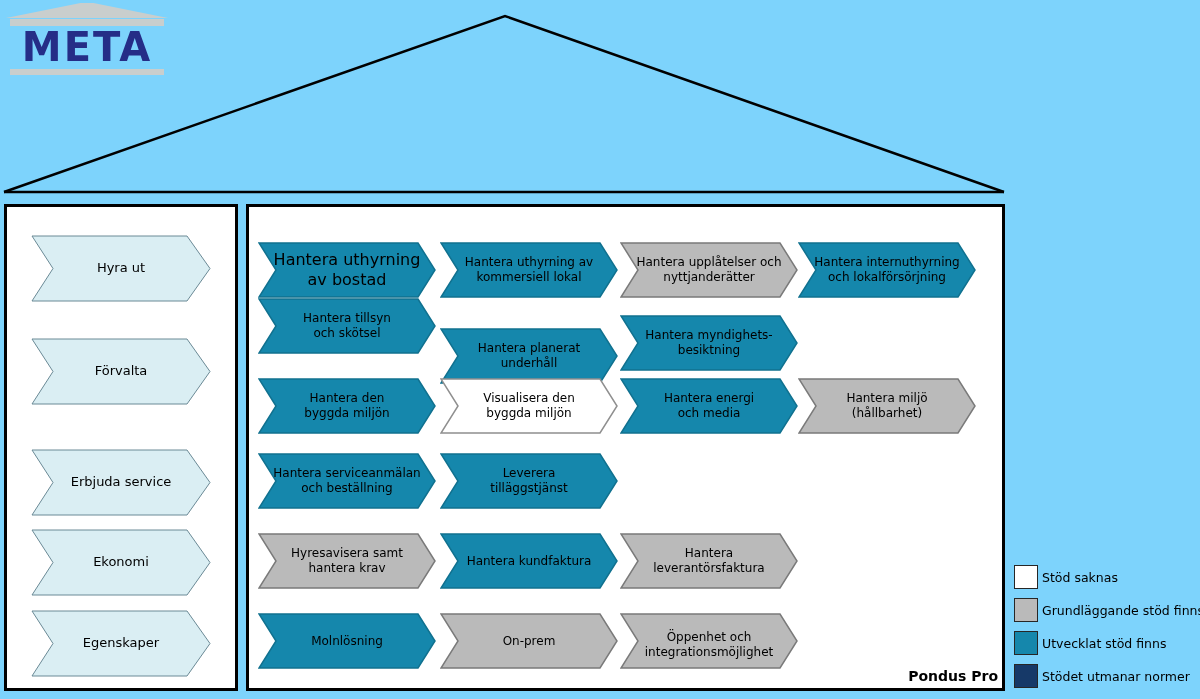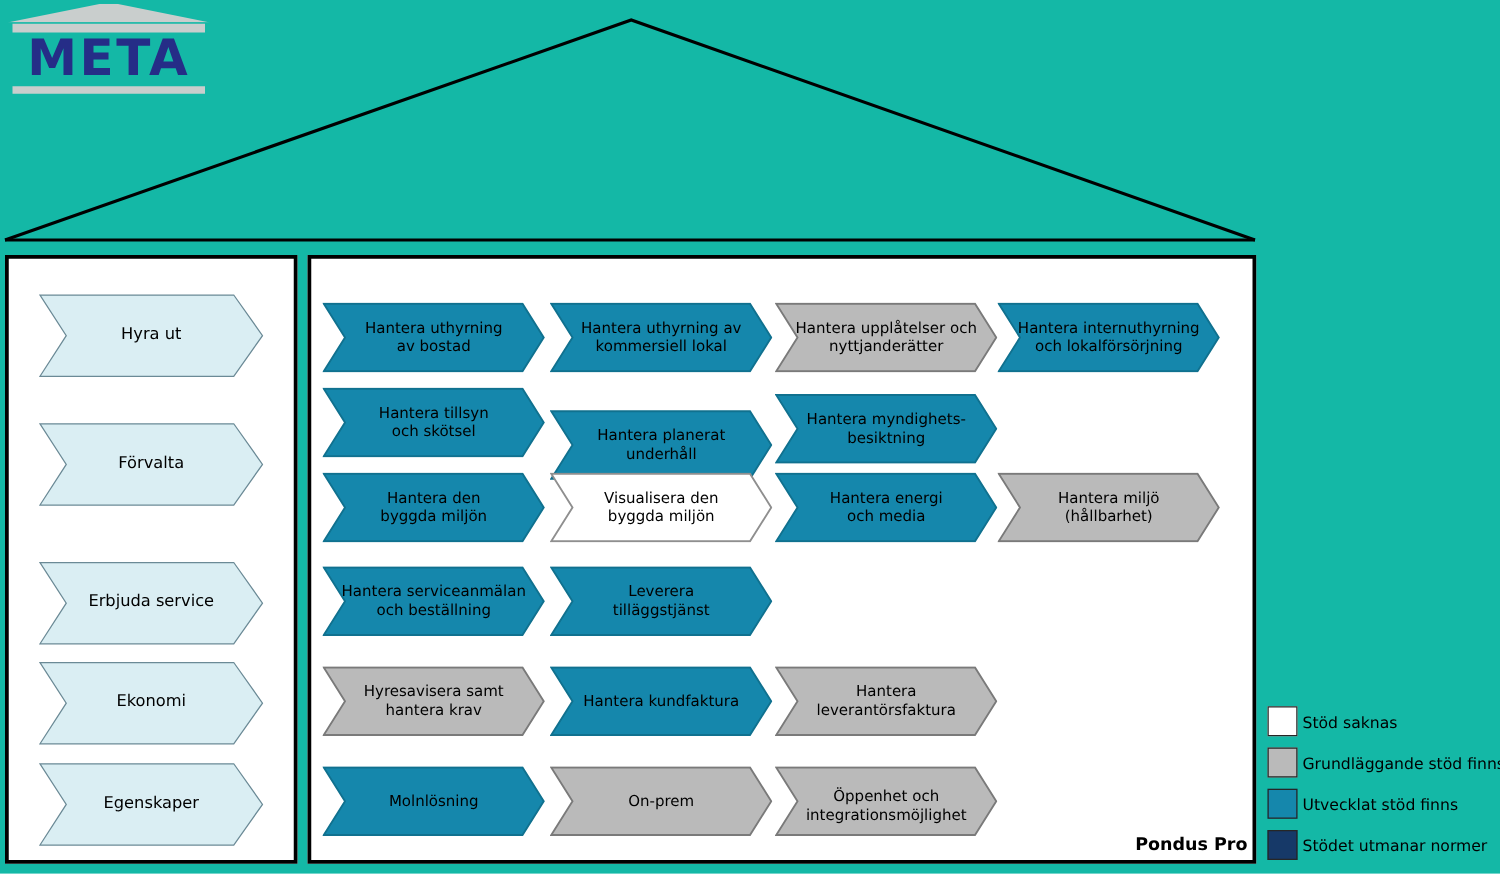--- a/index.html
+++ b/index.html
@@ -1,17 +1,17 @@
 <!DOCTYPE html>
 <html style="--logo-navy: #252d87; --logo-gray: #c9cecd;"><head>
 <meta charset="utf-8">
 <style>
   html,body{margin:0;padding:0;background:#fff;}
   #stage{
-    position:relative;width:1200px;height:699px;background:#14b8a6;overflow:hidden;
+    position:relative;width:1200px;height:699px;background:#7dd3fc;overflow:hidden;
     font-family:"DejaVu Sans","Liberation Sans",sans-serif;color:#000;
   }
   
   #house-svg{position:absolute;left:0;top:0;pointer-events:none;}
   
   .panel{position:absolute;border:3px solid #000;background:#fff;box-sizing:border-box;}
   #categories-panel{left:4px;top:204px;width:234px;height:487px;}
   #process-panel{left:246px;top:204px;width:759px;height:487px;}
   
   #logo{position:absolute;left:6px;top:3px;width:162px;}
@@ -84,21 +84,21 @@
       <div class="arrow" style="left: 31px; top: 610px; width: 180px; height: 67px;">
         <svg width="180" height="67" viewBox="0 0 180 67">
           <polygon points="1,1 156,1 179,33.5 156,66 1,66 22,33.5" fill="#daeef3" stroke="#6b8a96" stroke-width="1"></polygon>
         </svg>
         <div class="arrow-label" style="font-size: 13px;">Egenskaper</div>
       </div>
       <div class="arrow" style="left: 258px; top: 242px; width: 178px; height: 56px;">
         <svg width="178" height="56" viewBox="0 0 178 56">
           <polygon points="1,1 160,1 177,28 160,55 1,55 18,28" fill="#1587ac" stroke="#10718f" stroke-width="1.5"></polygon>
         </svg>
-        <div class="arrow-label" style="font-size: 12px;">Hantera uthyrning
+        <div class="arrow-label" style="font-size: 16px;">Hantera uthyrning
 av bostad</div>
       </div>
       <div class="arrow" style="left: 440px; top: 242px; width: 178px; height: 56px;">
         <svg width="178" height="56" viewBox="0 0 178 56">
           <polygon points="1,1 160,1 177,28 160,55 1,55 18,28" fill="#1587ac" stroke="#10718f" stroke-width="1.5"></polygon>
         </svg>
         <div class="arrow-label" style="font-size: 12px;">Hantera uthyrning av
 kommersiell lokal</div>
       </div>
       <div class="arrow" style="left: 620px; top: 242px; width: 178px; height: 56px;">
@@ -108,21 +108,21 @@
         <div class="arrow-label" style="font-size: 12px;">Hantera upplåtelser och
 nyttjanderätter</div>
       </div>
       <div class="arrow" style="left: 798px; top: 242px; width: 178px; height: 56px;">
         <svg width="178" height="56" viewBox="0 0 178 56">
           <polygon points="1,1 160,1 177,28 160,55 1,55 18,28" fill="#1587ac" stroke="#10718f" stroke-width="1.5"></polygon>
         </svg>
         <div class="arrow-label" style="font-size: 12px;">Hantera internuthyrning
 och lokalförsörjning</div>
       </div>
-      <div class="arrow" style="left: 258px; top: 310px; width: 178px; height: 56px;">
+      <div class="arrow" style="left: 258px; top: 298px; width: 178px; height: 56px;">
         <svg width="178" height="56" viewBox="0 0 178 56">
           <polygon points="1,1 160,1 177,28 160,55 1,55 18,28" fill="#1587ac" stroke="#10718f" stroke-width="1.5"></polygon>
         </svg>
         <div class="arrow-label" style="font-size: 12px;">Hantera tillsyn
 och skötsel</div>
       </div>
       <div class="arrow" style="left: 440px; top: 328px; width: 178px; height: 56px;">
         <svg width="178" height="56" viewBox="0 0 178 56">
           <polygon points="1,1 160,1 177,28 160,55 1,55 18,28" fill="#1587ac" stroke="#10718f" stroke-width="1.5"></polygon>
         </svg>

